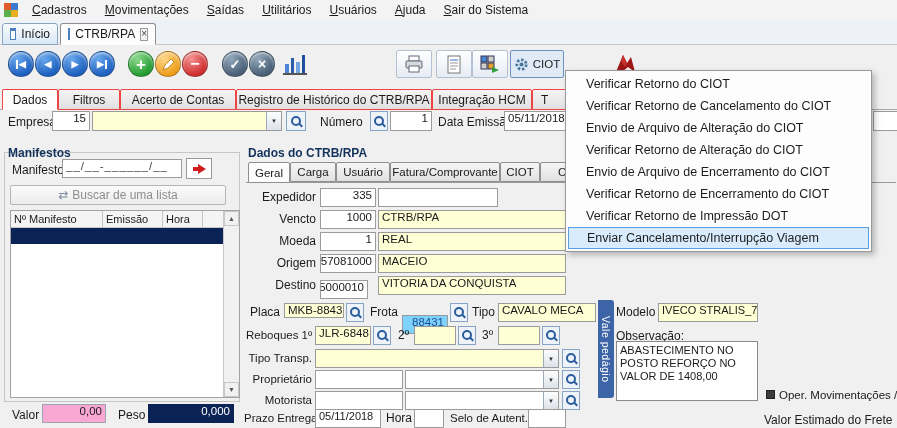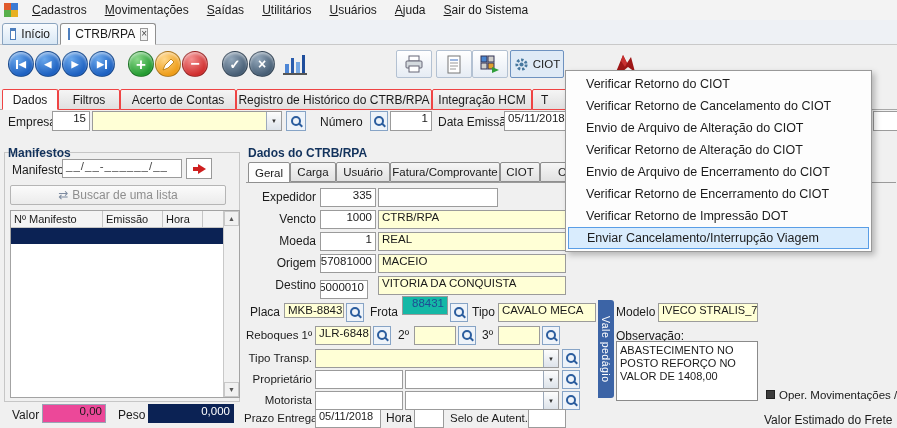--- a/index.html
+++ b/index.html
@@ -304,21 +304,21 @@
       </div>
     <div class="ghead" style="left:192px;width:22px"></div>
     <div class="gsel" style="width:214px"></div>
     <div class="vscroll">
       <div class="varrow" style="top:0">▲</div>
       <div class="varrow" style="bottom:0">▼</div>
     </div>
   </div>
 
   <span class="lbl" style="left:12px;top:406px">Valor</span>
-  <div class="field right" style="left:42px;top:404px;width:64px;height:19px;background:#ec4899;border-color:#9aa4b4">
+  <div class="field right" style="left:42px;top:404px;width:64px;height:19px;background:#f9a8d4;border-color:#9aa4b4">
       <span>0,00</span>
     </div>
   <span class="lbl" style="left:118px;top:406px">Peso</span>
   <div class="field right" style="left:148px;top:404px;width:86px;height:19px;background:#0b2254;border-color:#0b2254;color:#fff">
       <span>0,000</span>
     </div>
 
   <span class="gcaption" style="left:248px;top:146px">Dados do CTRB/RPA</span>
 
   <div class="itab active" style="left:248px;width:42px">
@@ -380,21 +380,21 @@
     </div>
 
   <span class="lbl r" style="left:246px;top:303px;width:34px">Placa</span>
   <div class="field yellow" style="left:284px;top:303px;width:60px;height:15px">
       <span>MKB-8843</span>
     </div>
   <div class="magbtn" style="left:346px;top:303px">
       <span class="mag"></span>
     </div>
   <span class="lbl" style="left:370px;top:303px">Frota</span>
-  <div class="field right" style="left:402px;top:296px;width:46px;height:19px;background:#14b8a6;color:#1f4c94">
+  <div class="field right" style="left:402px;top:315px;width:46px;height:19px;background:#7dd3fc;color:#1f4c94">
       <span>88431</span>
     </div>
   <div class="magbtn" style="left:450px;top:303px">
       <span class="mag"></span>
     </div>
   <span class="lbl" style="left:472px;top:303px">Tipo</span>
   <div class="field yellow" style="left:498px;top:303px;width:98px;height:19px">
       <span>CAVALO MECA</span>
     </div>
 

